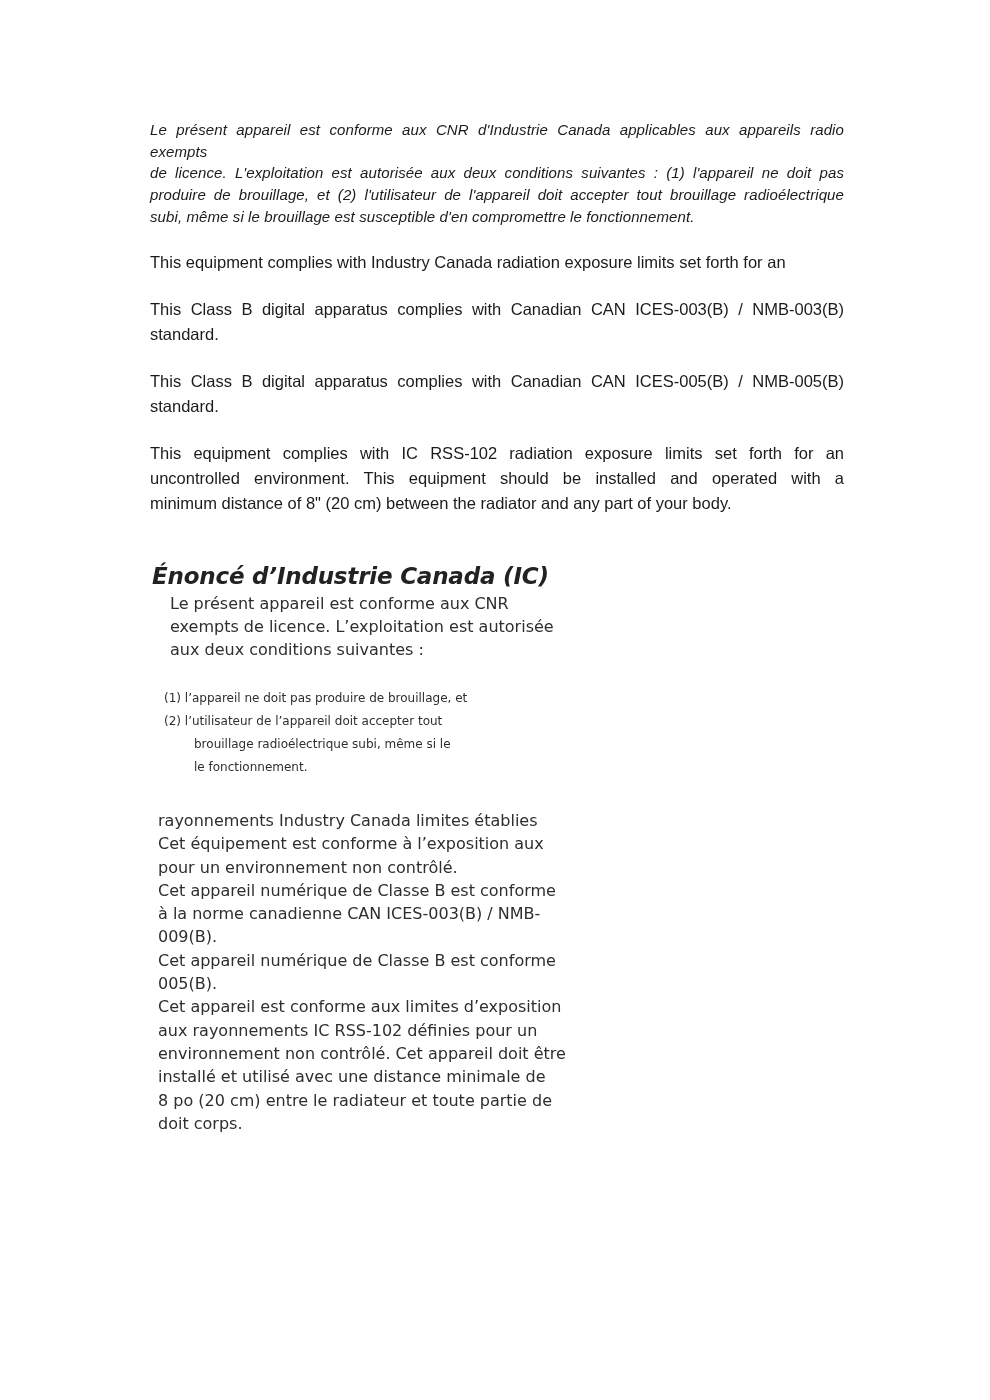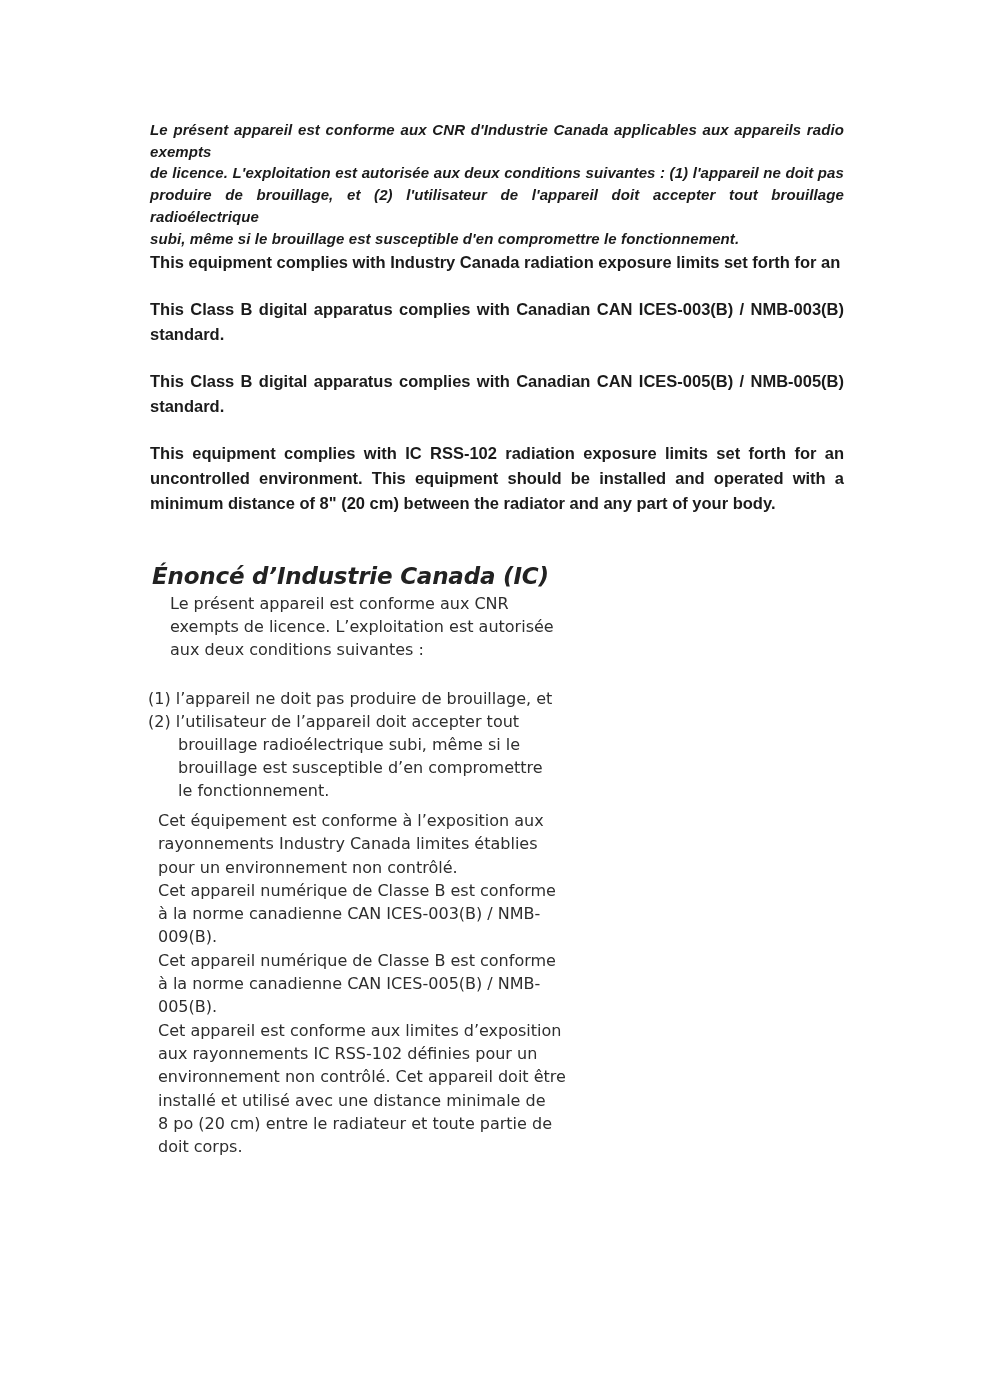--- a/index.html
+++ b/index.html
@@ -3,21 +3,21 @@
 <meta charset="utf-8">
 <style>
   html, body { margin: 0; padding: 0; background: #ffffff; }
   #page {
     position: relative;
     width: 990px;
     height: 1400px;
     background: #ffffff;
     overflow: hidden;
   }
-  .arial { font-family: "Liberation Sans", sans-serif; color: #1b1b1b; font-weight: bold; }
+  .arial { font-family: "Liberation Sans", sans-serif; color: #1b1b1b; }
   .ember { font-family: "DejaVu Sans", sans-serif; color: #2e2e2e; }
 
   
   .jl > div { text-align: justify; text-align-last: justify; }
   .jl > div:last-child { text-align-last: left; }
 
   .notice {
     position: absolute; left: 150px; top: 119px; width: 694px;
     font-style: italic; font-size: 15px; line-height: 21.7px;
     letter-spacing: 0.1px;
@@ -33,22 +33,22 @@
     font-family: "DejaVu Sans", sans-serif;
     font-size: 23px; font-weight: 700; color: #222222;
     letter-spacing: -0.2px;
     font-style: italic;
   }
   .ic-intro {
     position: absolute; left: 170px; top: 592px; width: 460px;
     font-size: 16px; line-height: 23px;
   }
   .ic-conditions {
-    position: absolute; left: 148px; top: 687px; width: 465px;
-    font-size: 16px; line-height: 23px;
+    position: absolute; left: 164px; top: 687px; width: 465px;
+    font-size: 12px; line-height: 23px;
   }
   .cond { padding-left: 30px; }
   .cond > div:first-child { text-indent: -30px; }
   .ic-body {
     position: absolute; left: 158px; top: 809px; width: 470px;
     font-size: 16px; line-height: 23.3px;
   }
 </style>
 </head>
 <body>
@@ -89,34 +89,32 @@
       <div>aux deux conditions suivantes :</div>
     </div>
 
   <div class="ic-conditions ember">
     <div class="cond">
         <div>(1) l’appareil ne doit pas produire de brouillage, et</div>
       </div>
     <div class="cond">
         <div>(2) l’utilisateur de l’appareil doit accepter tout</div>
         <div>brouillage radioélectrique subi, même si le</div>
-        <div>brouillage est susceptible d’en compromettre</div>
         <div>le fonctionnement.</div>
       </div>
   </div>
 
   <div class="ic-body ember">
+      <div>rayonnements Industry Canada limites établies</div>
       <div>Cet équipement est conforme à l’exposition aux</div>
-      <div>rayonnements Industry Canada limites établies</div>
       <div>pour un environnement non contrôlé.</div>
       <div>Cet appareil numérique de Classe B est conforme</div>
       <div>à la norme canadienne CAN ICES-003(B) / NMB-</div>
       <div>009(B).</div>
       <div>Cet appareil numérique de Classe B est conforme</div>
-      <div>à la norme canadienne CAN ICES-005(B) / NMB-</div>
       <div>005(B).</div>
       <div>Cet appareil est conforme aux limites d’exposition</div>
       <div>aux rayonnements IC RSS-102 définies pour un</div>
       <div>environnement non contrôlé. Cet appareil doit être</div>
       <div>installé et utilisé avec une distance minimale de</div>
       <div>8 po (20 cm) entre le radiateur et toute partie de</div>
       <div>doit corps.</div>
     </div>
 
 </div>

